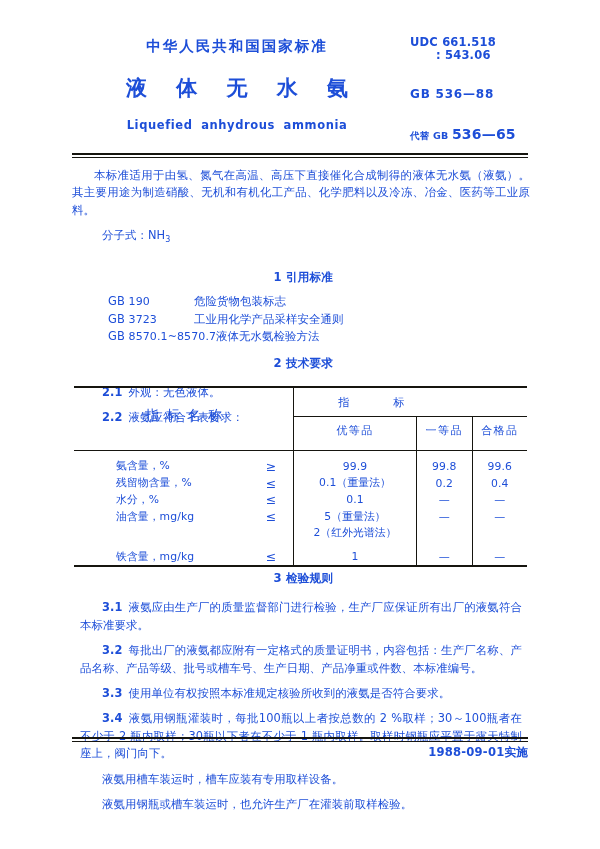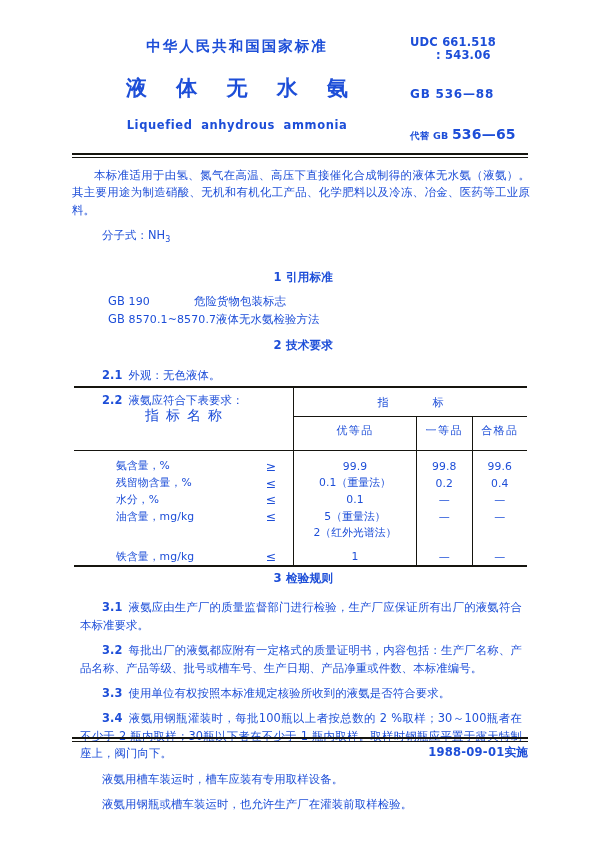--- a/index.html
+++ b/index.html
@@ -184,21 +184,21 @@
   .t-thin-b { border-bottom: 1.0px solid #16150f !important; }
   .t-l { border-left: 1.0px solid #16150f !important; }
 
   .h-name {
     text-align: center;
     letter-spacing: 7px;
     padding-left: 7px !important;
     font-size: 14px;
   }
   .h-index {
-    text-align: center;
+    text-align: left;
     letter-spacing: 44px;
     padding-left: 44px !important;
     font-size: 11.2px;
     height: 28px;
   }
   .h-grade {
     text-align: center;
     height: 26px;
     font-size: 11px;
     letter-spacing: 1.4px;
@@ -276,20 +276,23 @@
     <p class="sec">
       <span class="num">1</span><span>引用标准</span>
     </p>
 
     <div class="gap7"></div>
 
     <p class="ref">
       <span class="code"><span>GB</span>&nbsp;<span class="sm">190</span></span><span>危险货物包装标志</span>
     </p>
     <p class="ref">
+      <span class="code"><span>GB</span>&nbsp;<span class="sm">3723</span></span><span>工业用化学产品采样安全通则</span>
+    </p>
+    <p class="ref">
       <span class="code"><span>GB</span>&nbsp;<span class="sm">8570.1~8570.7</span></span><span>液体无水氨检验方法</span>
     </p>
 
     <div class="gap9"></div>
 
     <p class="sec">
       <span class="num">2</span><span>技术要求</span>
     </p>
 
     <div class="gap4"></div>

